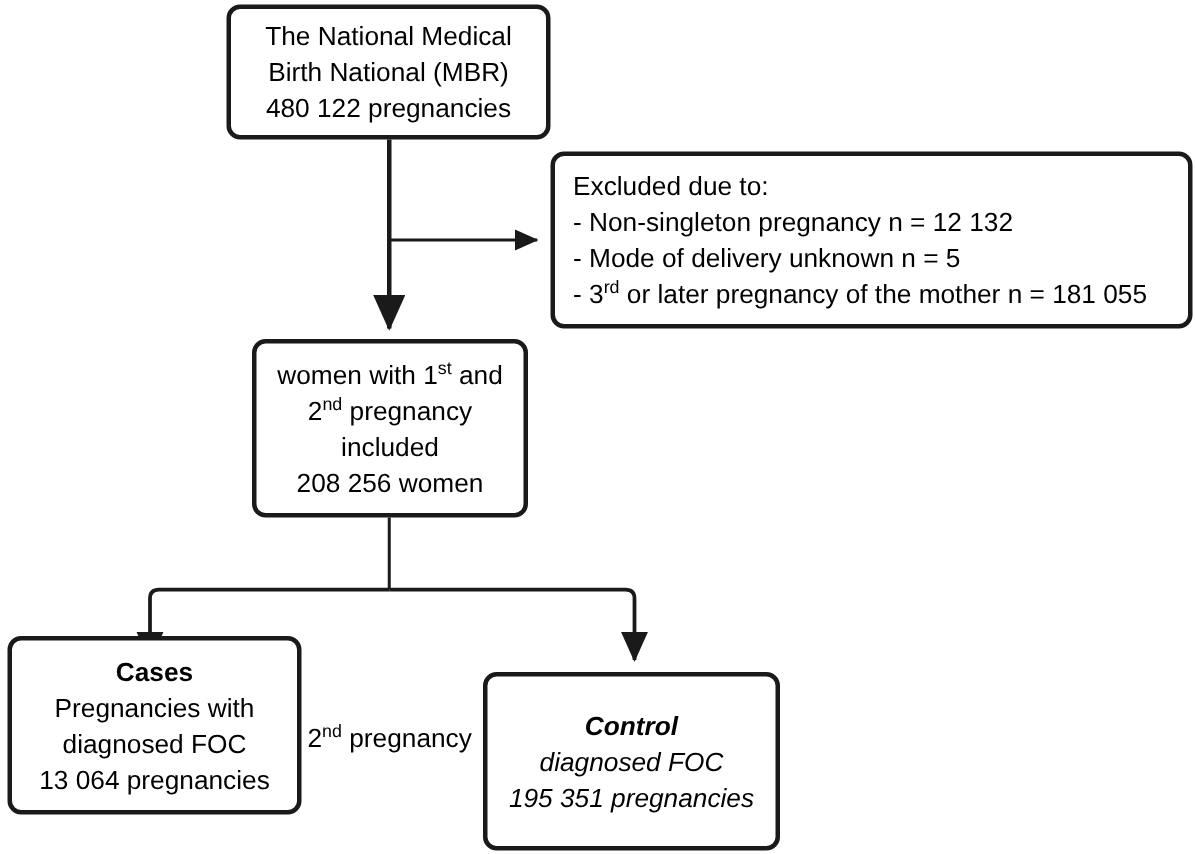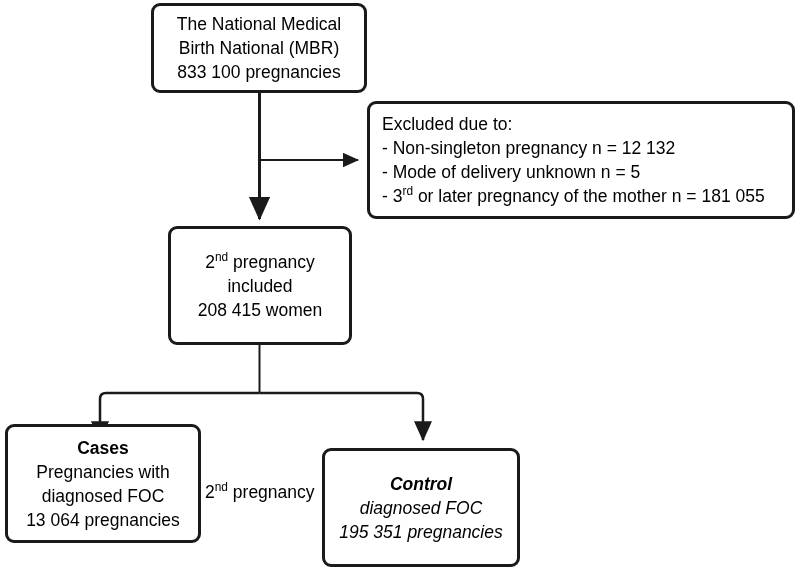--- a/index.html
+++ b/index.html
@@ -88,34 +88,35 @@
     <path d="M259.5,160 L358,160" fill="none" stroke="#1a1a1a" stroke-width="2" marker-end="url(#arrow-sm)"></path>
 
     <path d="M259.5,345 L259.5,393" fill="none" stroke="#1a1a1a" stroke-width="2"></path>
     <path d="M259.5,393 L106,393 Q100,393 100,399 L100,440" fill="none" stroke="#1a1a1a" stroke-width="2.5" marker-end="url(#arrow)"></path>
     <path d="M259.5,393 L417,393 Q423,393 423,399 L423,440" fill="none" stroke="#1a1a1a" stroke-width="2.5" marker-end="url(#arrow)"></path>
   </svg>
 
   <div class="node center" id="node-mbr">
     <div class="line">The National Medical</div>
     <div class="line">Birth National (MBR)</div>
-    <div class="line">833 100 pregnancies</div>
+    <div class="line">480 122 pregnancies</div>
   </div>
 
   <div class="node left" id="node-excluded">
     <div class="line pad-left">Excluded due to:</div>
     <div class="line pad-left">- Non-singleton pregnancy n = 12 132</div>
     <div class="line pad-left">- Mode of delivery unknown n = 5</div>
     <div class="line pad-left"><span>- 3</span><sup>rd</sup><span> or later pregnancy of the mother n =  181 055</span></div>
   </div>
 
   <div class="node center" id="node-total">
+    <div class="line"><span>women with 1</span><sup>st</sup><span> and</span></div>
     <div class="line"><span>2</span><sup>nd</sup><span> pregnancy</span></div>
     <div class="line">included</div>
-    <div class="line">208 415 women</div>
+    <div class="line">208 256 women</div>
   </div>
 
   <div class="node center" id="node-cases">
     <div class="line bold">Cases</div>
     <div class="line">Pregnancies with</div>
     <div class="line">diagnosed FOC</div>
     <div class="line">13 064 pregnancies</div>
   </div>
 
   <div class="node center" id="node-control">

